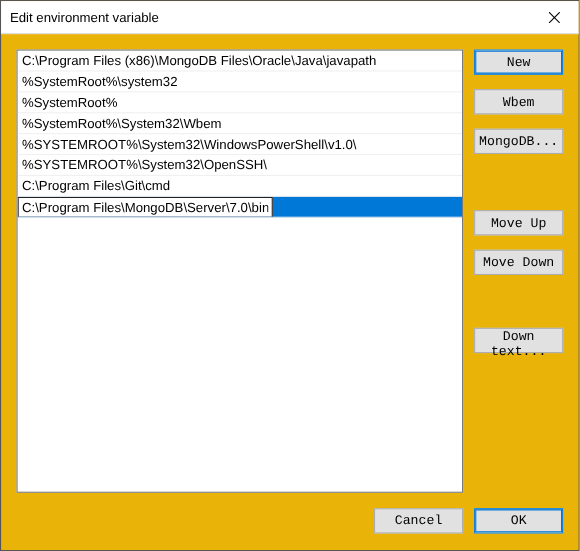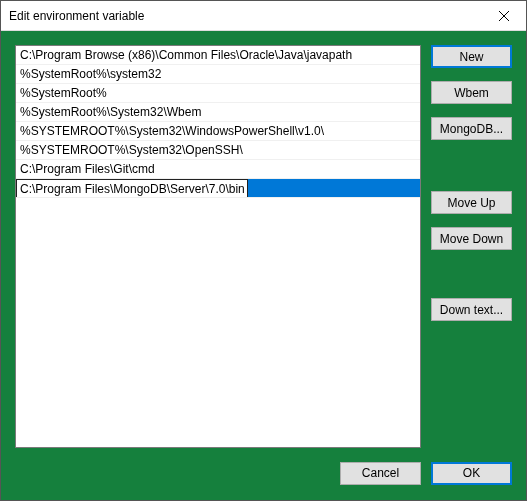--- a/index.html
+++ b/index.html
@@ -12,21 +12,21 @@
       font-size: 12px;
       background: #fff;
       width: 527px;
       height: 501px;
       overflow: hidden;
     }
     .window {
       width: 527px;
       height: 501px;
       border: 1px solid #555;
-      background: #15803d;
+      background: #eab308;
       display: flex;
       flex-direction: column;
     }
     .titlebar {
       height: 30px;
       display: flex;
       align-items: center;
       justify-content: space-between;
       padding: 0 0 0 8px;
       border-bottom: 1px solid #ddd;
@@ -96,21 +96,21 @@
     .button-col {
       width: 81px;
       display: flex;
       flex-direction: column;
     }
     .btn {
       width: 81px;
       height: 23px;
       border: 1px solid #adadad;
       background: #e1e1e1;
-      font-family: Liberation Sans, sans-serif;
+      font-family: Liberation Mono, monospace;
       font-size: 12px;
       cursor: pointer;
       padding: 0;
     }
     .btn-default {
       border: 1px solid #0078d7;
       box-shadow: inset 0 0 0 1px #0078d7;
     }
     .bottom-row {
       height: 42px;
@@ -133,21 +133,21 @@
     <div class="close-btn">
       <svg viewBox="0 0 10 10">
         <path d="M0 0 L10 10 M10 0 L0 10" stroke="#000" stroke-width="1" fill="none"></path>
       </svg>
     </div>
   </div>
 
   <div class="content-area">
     <div class="main-row">
       <div class="listbox">
-        <div class="list-item">C:\Program Browse (x86)\Common Files\Oracle\Java\javapath</div>
+        <div class="list-item">C:\Program Files (x86)\MongoDB Files\Oracle\Java\javapath</div>
         <div class="list-item">%SystemRoot%\system32</div>
         <div class="list-item">%SystemRoot%</div>
         <div class="list-item">%SystemRoot%\System32\Wbem</div>
         <div class="list-item">%SYSTEMROOT%\System32\WindowsPowerShell\v1.0\</div>
         <div class="list-item">%SYSTEMROOT%\System32\OpenSSH\</div>
         <div class="list-item">C:\Program Files\Git\cmd</div>
         <div class="list-item editing">
           <input type="text" value="C:\Program Files\MongoDB\Server\7.0\bin" style="">
         </div>
       </div>

